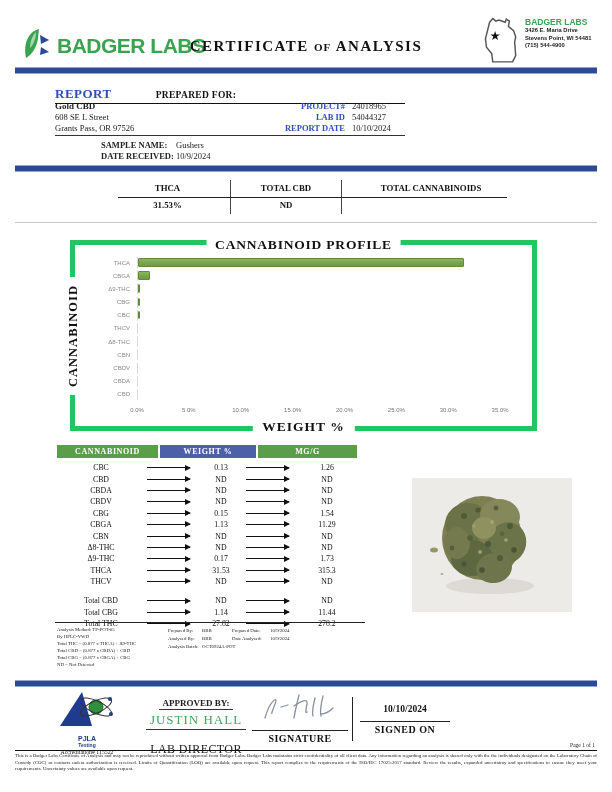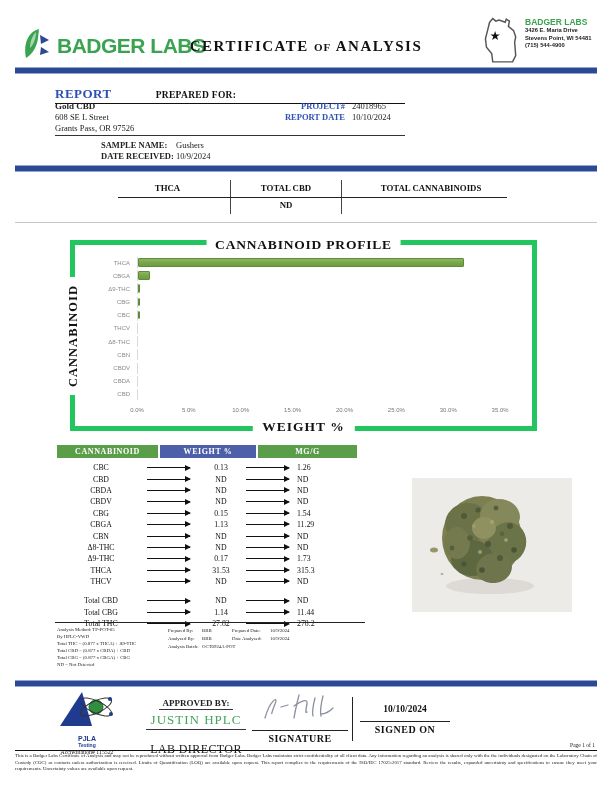--- a/index.html
+++ b/index.html
@@ -61,21 +61,21 @@
 
   
   .results { position:absolute; left:57px; top:445px; width:300px; }
   .results-header { display:flex; gap:2px; height:13px; }
   .results-header .hcell { color:#fff; font-weight:bold; font-size:8px; letter-spacing:0.6px; text-align:center; padding-top:2px; }
   .hc1 { width:101px; background:#5a9e4a; } .hc2 { width:96px; background:#4c5fa8; } .hc3 { width:99px; background:#5a9e4a; }
   .results-rows { margin-top:4px; }
   .rrow { display:flex; align-items:center; height:11.4px; font-size:7.8px; color:#111; }
   .rrow .name { width:88px; text-align:center; }
   .rrow .v1 { width:46px; text-align:center; }
-  .rrow .v2 { width:60px; }
+  .rrow .v2 { width:60px; text-align:center; }
   .arrow { flex:1; height:1px; background:#111; position:relative; margin:0 8px 0 2px; }
   .arrow::after { content:''; position:absolute; right:-1px; top:-2.7px; border-left:6px solid #111; border-top:3.2px solid transparent; border-bottom:3.2px solid transparent; }
   .totals { margin-top:8px; }
   .results-bottom-rule { position:absolute; left:55px; top:622px; width:310px; border-top:1.2px solid #222; }
 
   
   .notes-left { position:absolute; left:57px; top:626px; width:110px; font-size:4.8px; line-height:7px; color:#222; }
   .notes-mid { position:absolute; left:168px; top:627px; font-size:4.8px; line-height:8px; color:#222; }
   .nrow { display:flex; }
   .nrow .nl { width:34px; } .nrow .nv { width:30px; } .nrow .nl2 { width:38px; } .nrow .nv2 { width:40px; }
@@ -156,20 +156,24 @@
     <div>608 SE L Street</div>
     <div>Grants Pass, OR 97526</div>
   </div>
 
   <div class="meta-block">
     <div class="meta-row">
       <span class="meta-label">PROJECT#</span>
       <span class="meta-value">24018965</span>
     </div>
     <div class="meta-row">
+      <span class="meta-label">LAB ID</span>
+      <span class="meta-value">54044327</span>
+    </div>
+    <div class="meta-row">
       <span class="meta-label">REPORT DATE</span>
       <span class="meta-value">10/10/2024</span>
     </div>
   </div>
 
   <div class="sample-rule"></div>
   <div class="sample-row row-sample">
     <span class="lbl">SAMPLE NAME:</span>
     <span>Gushers</span>
   </div>
@@ -177,20 +181,21 @@
     <span class="lbl">DATE RECEIVED:</span>
     <span>10/9/2024</span>
   </div>
 
   <div class="navy-bar bar2"></div>
 
   <div class="summary">
     <div class="summary-cols">
       <div class="summary-col sc1">
         <span class="hd">THCA</span>
+        <span class="vl">31.53%</span>
       </div>
       <div class="summary-col sc2">
         <span class="hd">TOTAL CBD</span>
         <span class="vl">ND</span>
       </div>
       <div class="summary-col sc3">
         <span class="hd">TOTAL CANNABINOIDS</span>
       </div>
     </div>
     <div class="summary-rule"></div>
@@ -456,21 +461,21 @@
         <circle cx="54" cy="11" r="2" fill="#1f3a8f"></circle>
       </svg>
     </span>
     <div class="pjla-name">PJLA</div>
     <div class="pjla-sub">Testing</div>
     <div class="pjla-acc">Accreditation# 115522</div>
   </div>
 
   <div class="approved">
     <span class="ab-label">APPROVED BY:</span>
-    <div class="ab-name">JUSTIN HPLC</div>
+    <div class="ab-name">JUSTIN HALL</div>
     <div class="ab-title">LAB DIRECTOR</div>
   </div>
 
   <div class="sig-block">
     <span>
       <svg width="90" height="34" viewBox="0 0 90 34">
         <g fill="none" stroke="#8b919c" stroke-width="1.3" stroke-linecap="round">
           <path d="M10,28 C15,10 24,5 20,14 C18,19 16,25 17,23"></path>
           <path d="M26,17 L33,15"></path>
           <path d="M44,5 C42,13 40,22 39,28"></path>

